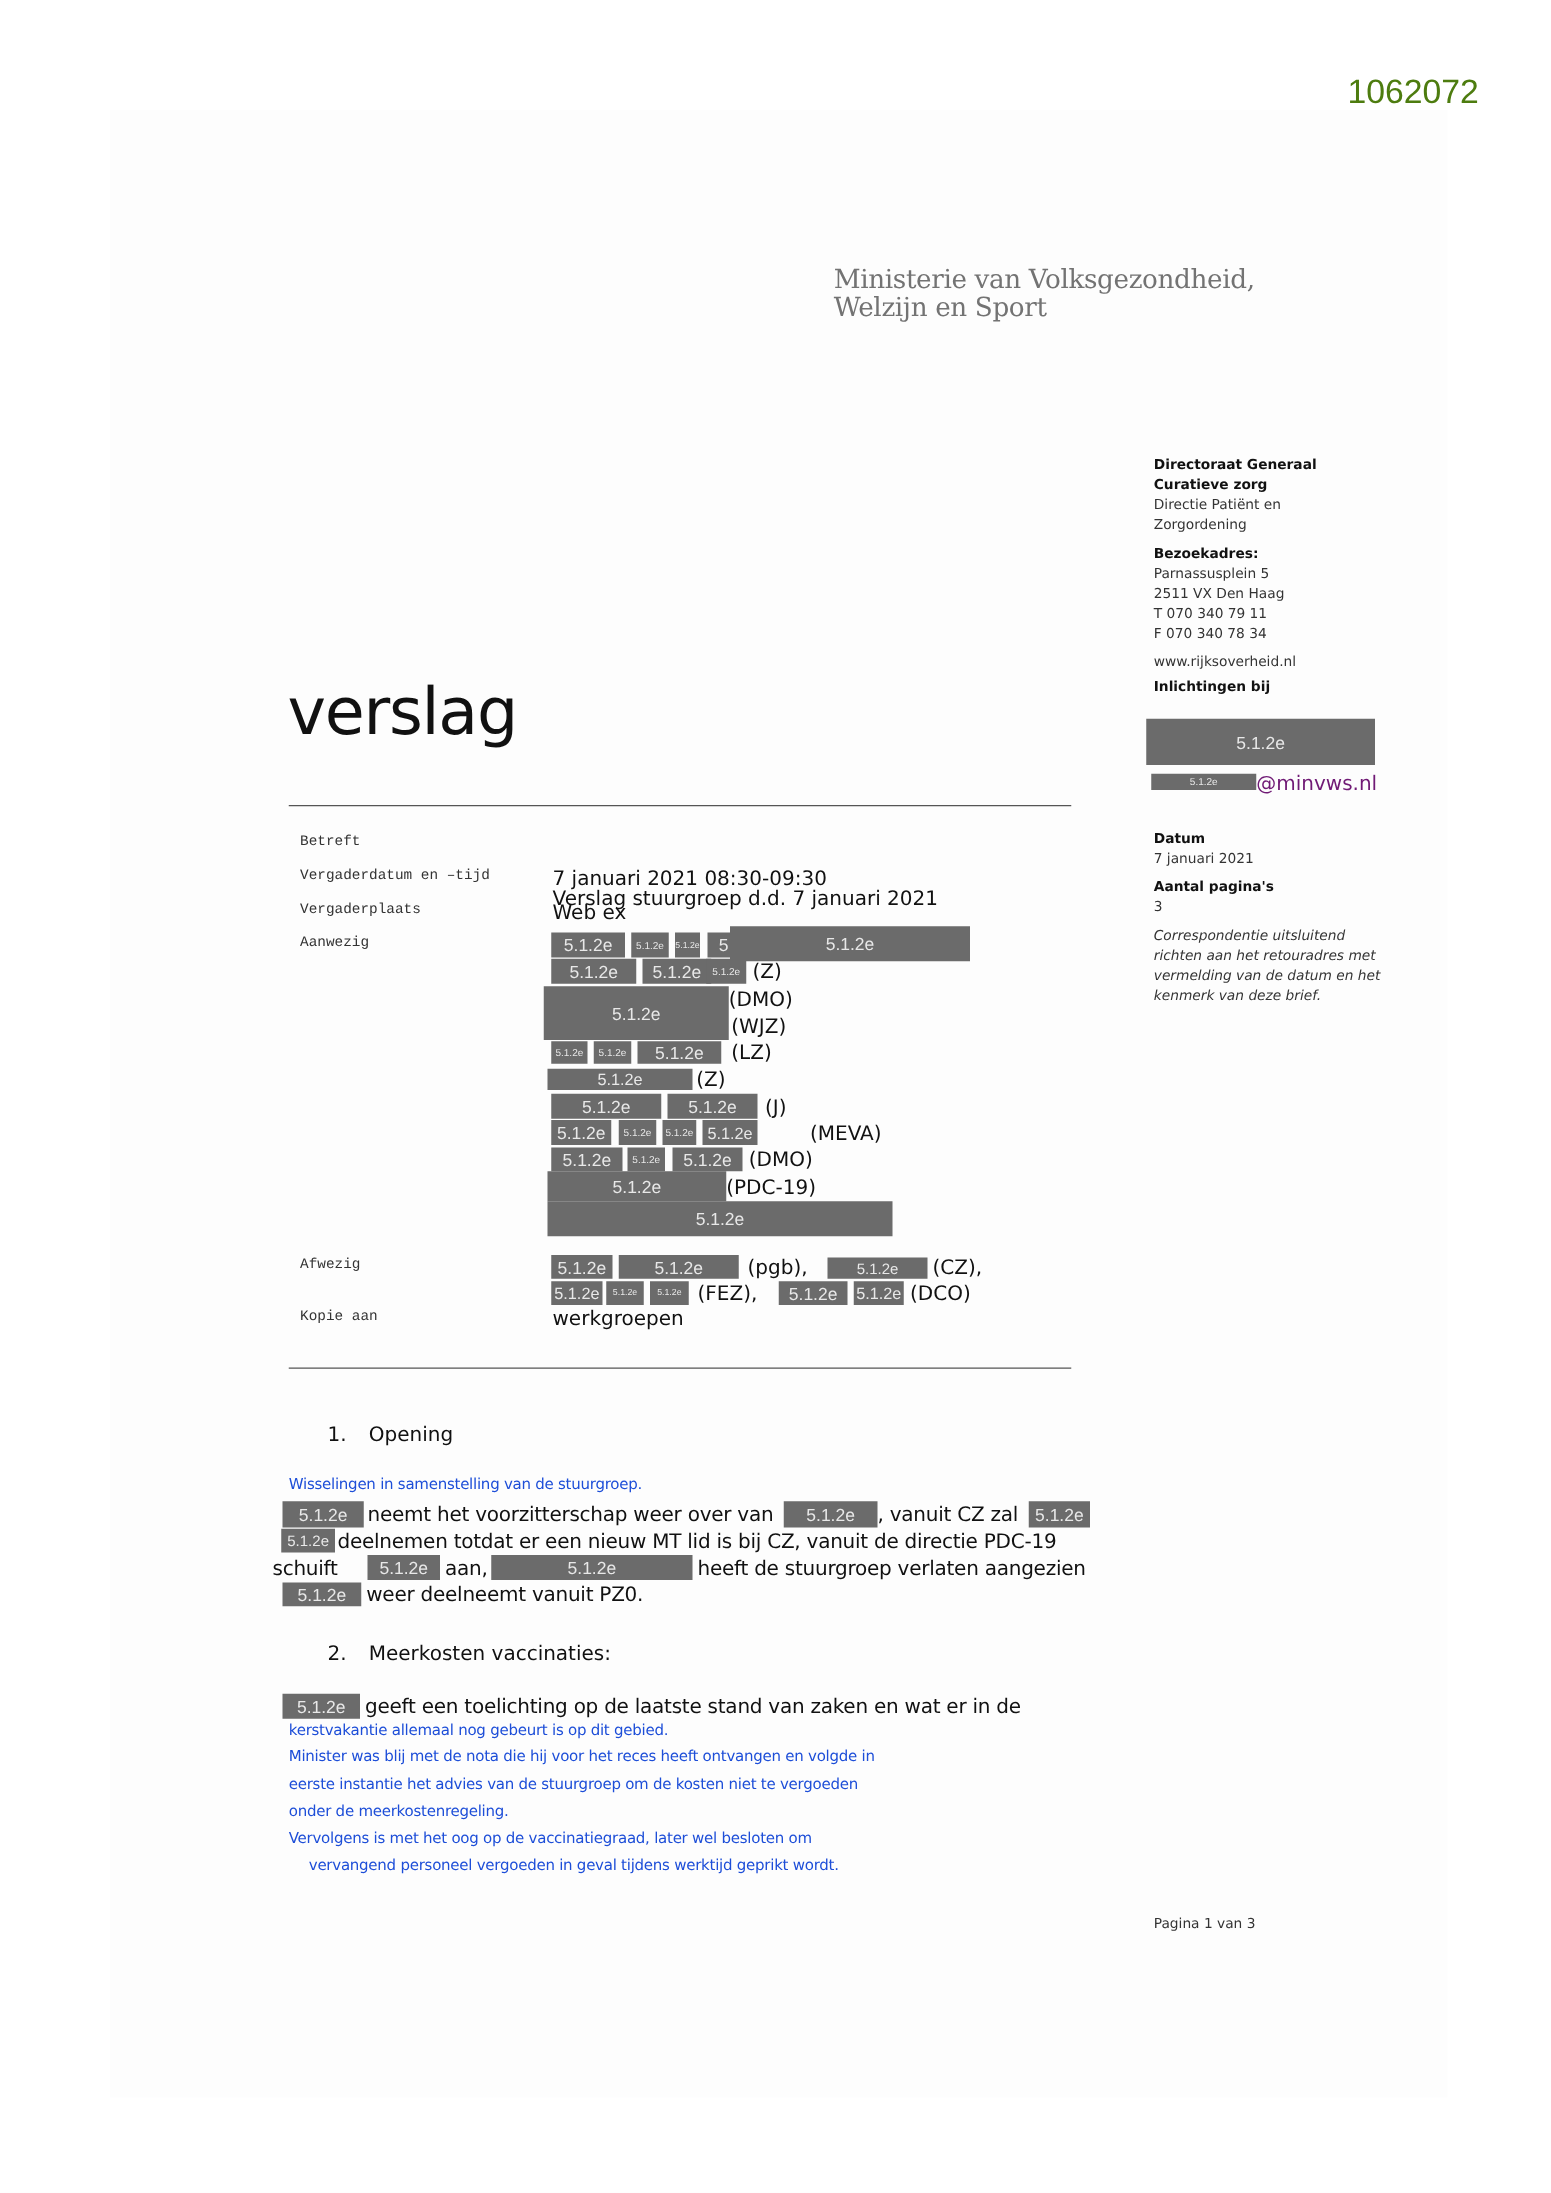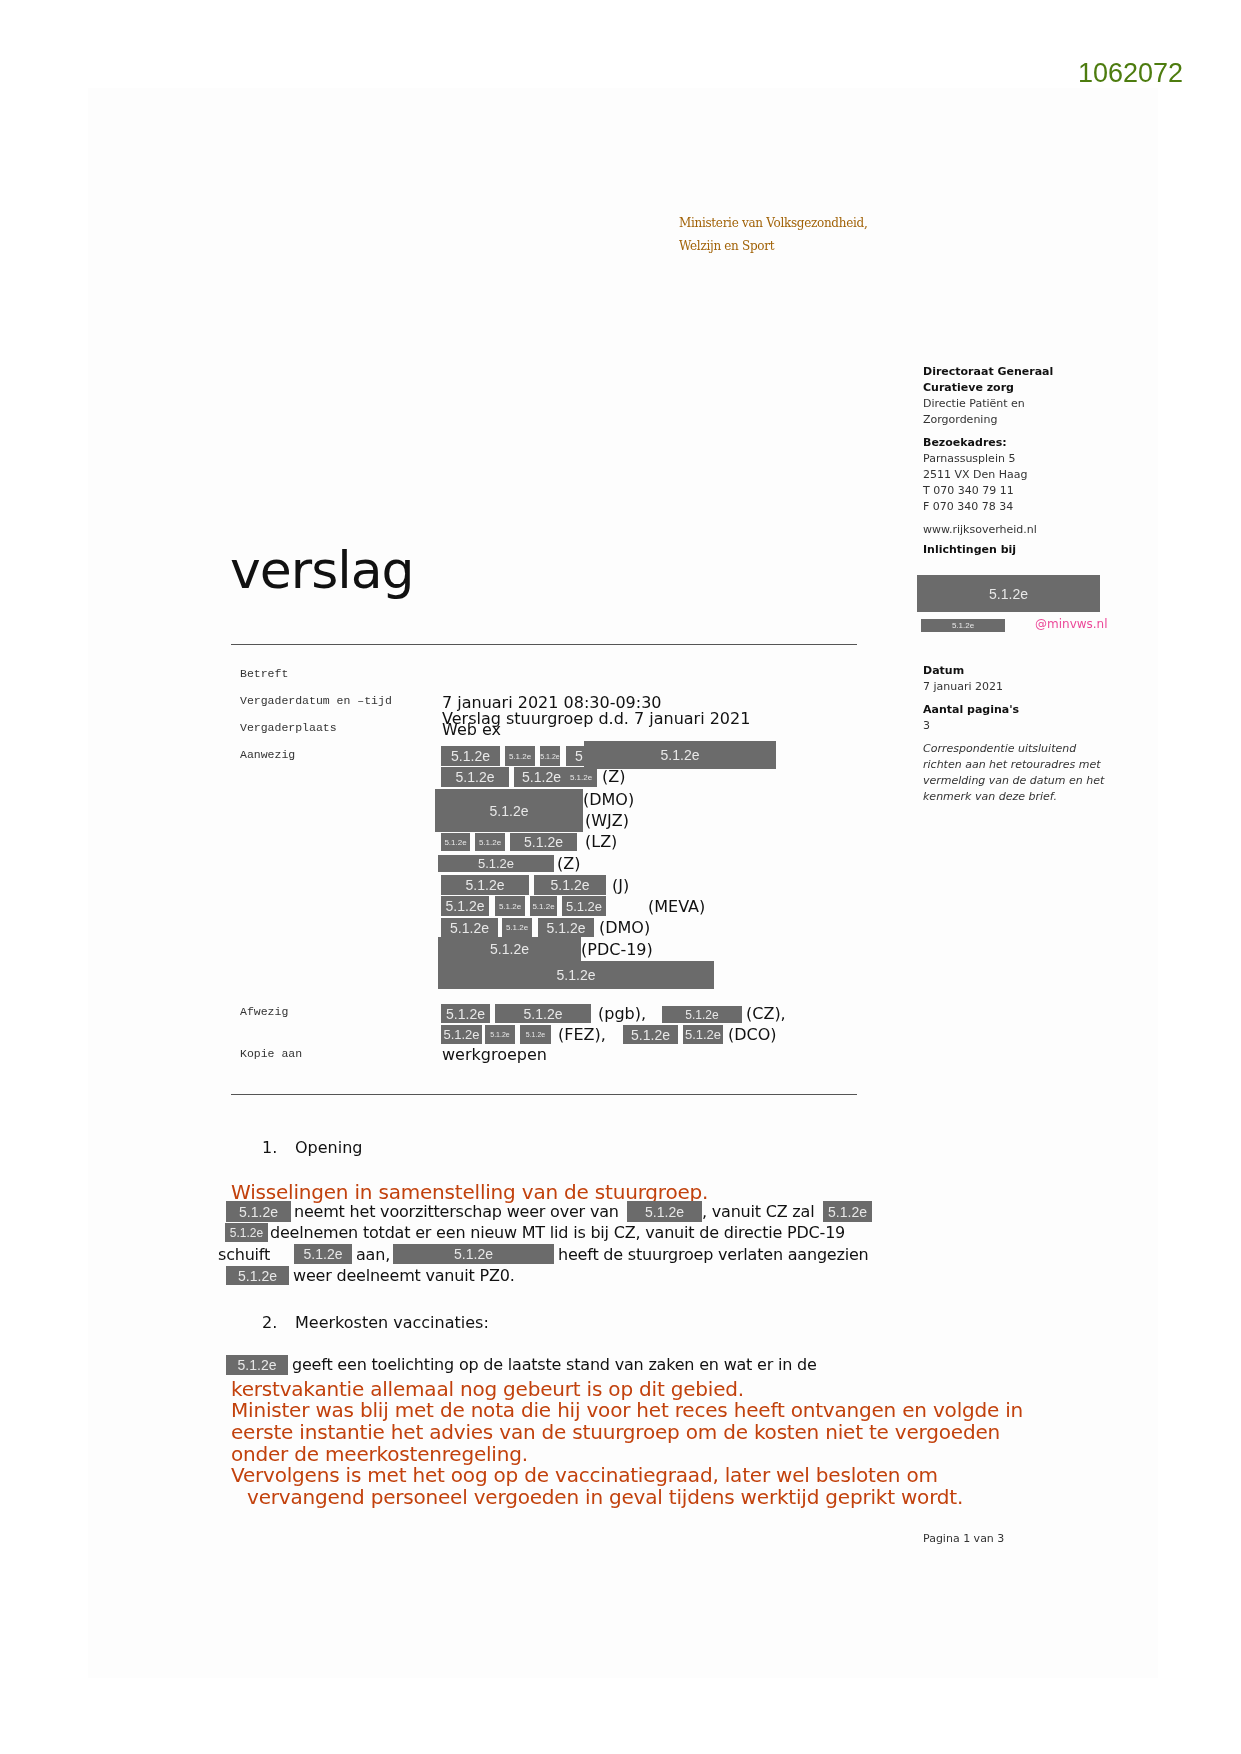--- a/index.html
+++ b/index.html
@@ -12,22 +12,22 @@
   .scan-page {
     position: absolute; left: 88px; top: 88px; width: 1070px; height: 1590px;
     background: #fdfdfd;
   }
   .doc-number {
     position: absolute; left: 1078px; top: 58px;
     font-family: "Liberation Sans", sans-serif; font-size: 27px; color: #4d7c0f;
   }
   .ministry {
     position: absolute; left: 667px; top: 212px;
-    font-family: "DejaVu Serif", "Liberation Serif", serif; font-size: 12px; line-height: 23px;
-    color: #a16207; letter-spacing: -0.3px; margin-left: 12px;
+    font-family: "DejaVu Serif", "Liberation Serif", serif; font-size: 21px; line-height: 23px;
+    color: #737373; letter-spacing: -0.3px;
   }
   .sidebar {
     position: absolute; left: 923px; top: 364px; width: 200px;
     font-family: "DejaVu Sans", sans-serif; font-size: 11px; line-height: 16px; color: #333;
   }
   .sidebar .b { font-weight: bold; color: #111; }
   .sidebar .gap { height: 7px; }
   .sidebar .it { font-style: italic; }
   .redact {
     position: absolute; background: #6b6b6b; color: #e8e8e8;
@@ -46,21 +46,21 @@
   }
   .value {
     position: absolute; left: 442px; font-size: 16px; color: #111;
     font-family: "DejaVu Sans", sans-serif; white-space: nowrap;
   }
   .t { position: absolute; font-size: 16px; color: #111; font-family: "DejaVu Sans", sans-serif; white-space: nowrap; }
   .heading {
     position: absolute; font-family: "DejaVu Sans", sans-serif; font-size: 16px; color: #111;
   }
   .body-line {
-    position: absolute; left: 231px; font-size: 20px; color: #c2410c;
+    position: absolute; left: 231px; font-size: 12px; color: #1d4ed8;
     font-family: "DejaVu Sans", sans-serif; white-space: nowrap; letter-spacing: -0.2px;
   }
   .footer {
     position: absolute; left: 923px; top: 1532px; font-size: 11px; color: #333;
   }
 </style>
 </head>
 <body>
 
 <div class="scan-page"></div>
@@ -82,21 +82,21 @@
   <div>Parnassusplein 5</div>
   <div>2511 VX  Den Haag</div>
   <div>T  070 340 79 11</div>
   <div>F  070 340 78 34</div>
   <div class="gap"></div>
   <div>www.rijksoverheid.nl</div>
   <div class="b" style="margin-top:4px">Inlichtingen bij</div>
 </div>
 <div class="redact" style="left:917px;top:575px;width:183px;height:37px;font-size:14px;">5.1.2e</div>
 <div class="redact" style="left:921px;top:619px;width:84px;height:13px;font-size:8px;">5.1.2e</div>
-<div class="t" style="left:1005px;top:617px;font-size:12px;color:#ec4899;padding-left:30px;">@minvws.nl</div>
+<div class="t" style="left:1005px;top:617px;font-size:16px;color:#701a75;">@minvws.nl</div>
 
 <div class="sidebar" style="top:663px;">
   <div class="b">Datum</div>
   <div>7 januari 2021</div>
   <div class="gap"></div>
   <div class="b">Aantal pagina's</div>
   <div>3</div>
   <div class="gap"></div>
   <div class="it" style="width:190px;">Correspondentie uitsluitend richten aan het retouradres met vermelding van de datum en het kenmerk van deze brief.</div>
 </div>

